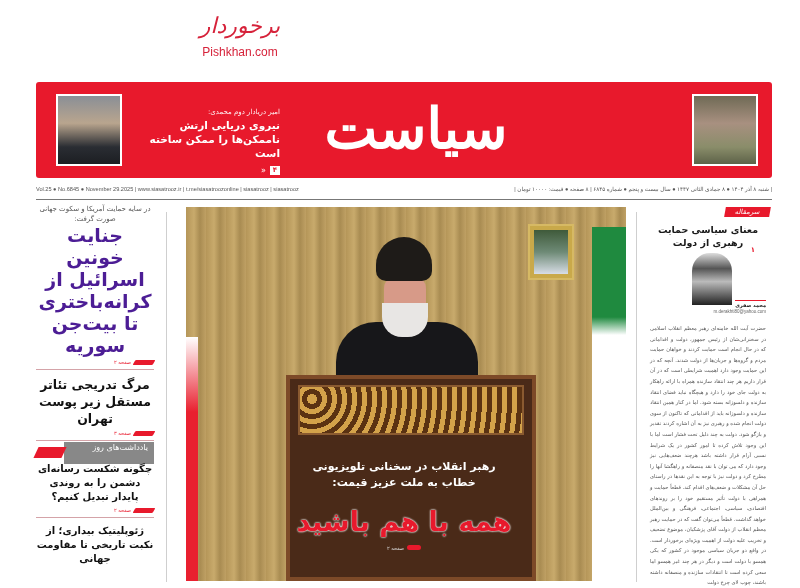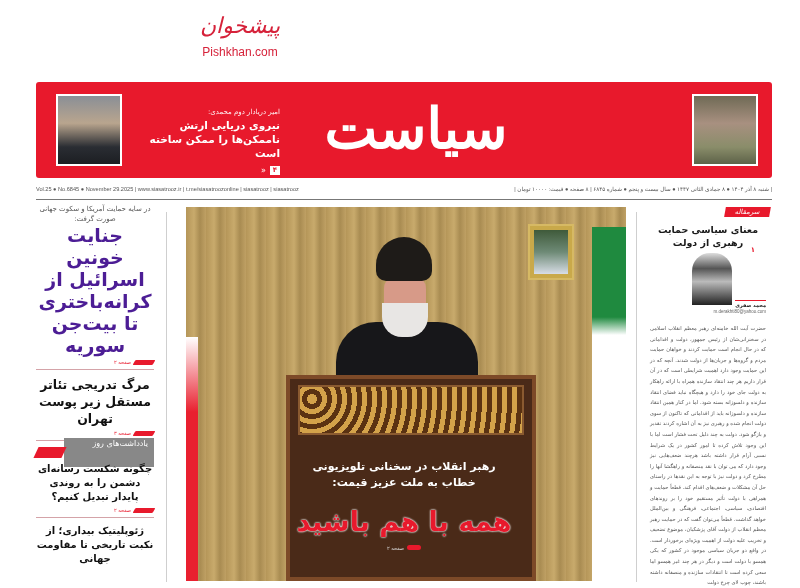--- a/index.html
+++ b/index.html
@@ -31,21 +31,21 @@
   .colsep { position: absolute; left: 166px; top: 212px; width: 1px; height: 370px; background: #cfcfcf; }
   .kick { font-size: 7px; color: #555; line-height: 10px; }
   .bighead { font-size: 19px; font-weight: bold; line-height: 22px; letter-spacing: -0.5px; color: #4c1d95; }
   .midhead { font-size: 12.5px; font-weight: bold; line-height: 17px; color: #111; }
   .smhead { font-size: 10px; font-weight: bold; line-height: 14px; color: #111; }
   .pagetag { display: flex; justify-content: flex-start; align-items: center; gap: 3px; direction: rtl; margin: 3px 0 4px; }
   .pagetag .sw { width: 20px; height: 5px; background: #e8192c; transform: skewX(-30deg); border-radius: 1px; }
   .pagetag .lbl { font-size: 5px; color: #e8192c; }
   .sep { height: 1px; background: #d4a3a8; margin: 4px 0 6px; }
   .sectbar { display: flex; direction: rtl; align-items: center; height: 11px; margin-bottom: 4px; }
-  .sectbar .lab { background: #888; color: #fff; font-size: 8px; padding: 0 6px; height: 29px; line-height: 11px; flex: 1; text-align: right; }
+  .sectbar .lab { background: #888; color: #fff; font-size: 8px; padding: 0 6px; height: 22px; line-height: 11px; flex: 1; text-align: right; }
   .sectbar .tab { width: 28px; height: 11px; background: #e8192c; transform: skewX(-25deg); }
 
   .main-photo { position: absolute; left: 186px; top: 207px; width: 440px; height: 374px; background: repeating-linear-gradient(90deg,#b59659 0px,#c8aa6c 8px,#a98c52 14px,#bfa064 20px); overflow: hidden; }
   .frame { position: absolute; left: 342px; top: 17px; width: 46px; height: 56px; background: #c9a94a; border: 2px solid #d6b964; }
   .frame-in { position: absolute; left: 4px; top: 4px; right: 4px; bottom: 4px; background: linear-gradient(180deg,#3f5a3a 0%,#6e8a76 50%,#d8dde6 100%); }
   .flag-l { position: absolute; left: 0; top: 130px; width: 12px; height: 250px; background: linear-gradient(180deg,#fff 0%,#e9202f 30%,#e9202f 100%); }
   .flag-r { position: absolute; right: 0; top: 20px; width: 34px; height: 360px; background: linear-gradient(180deg,#1f8a3f 0%,#1f8a3f 25%,#fff 30%,#fff 100%); }
   .person-head { position: absolute; left: 190px; top: 30px; width: 56px; height: 44px; background: #1e1b18; border-radius: 28px 28px 10px 10px; }
   .person-face { position: absolute; left: 198px; top: 68px; width: 42px; height: 50px; background: #d79a88; border-radius: 14px; }
   .person-beard { position: absolute; left: 196px; top: 96px; width: 46px; height: 34px; background: #e8e6e4; border-radius: 0 0 20px 20px; }
@@ -66,21 +66,21 @@
   .author { position: relative; height: 64px; margin-top: 4px; }
   .author .ph { position: absolute; left: 46px; top: 0; width: 40px; height: 52px; background: linear-gradient(180deg,#ddd 0%,#555 30%,#bbb 55%,#222 100%); filter: grayscale(1); border-radius: 18px 18px 0 0; }
   .author .nm { position: absolute; right: 4px; top: 47px; font-size: 5px; font-weight: bold; border-top: 1px solid #e8192c; padding-top: 1px; }
   .author .em { position: absolute; right: 4px; top: 56px; font-size: 4.5px; color: #666; font-family: "Liberation Sans", sans-serif; }
   .body-text { font-size: 5.2px; line-height: 10.6px; text-align: justify; color: #555; padding: 0 4px; margin-top: 6px; }
 </style>
 </head>
 <body>
 
 <div class="brand">
-  <div class="brand-fa">پیشخوان</div>
+  <div class="brand-fa">برخوردار</div>
   <div class="brand-en">Pishkhan.com</div>
 </div>
 
 <div class="masthead">
   <div class="teaser left">
     <div class="photo"></div>
     <div class="txt">
       <div class="kicker">امیر دریادار دوم محمدی:</div>
       <div class="head">نیروی دریایی ارتش ناممکن‌ها را ممکن ساخته است</div>
       <div class="pg">

